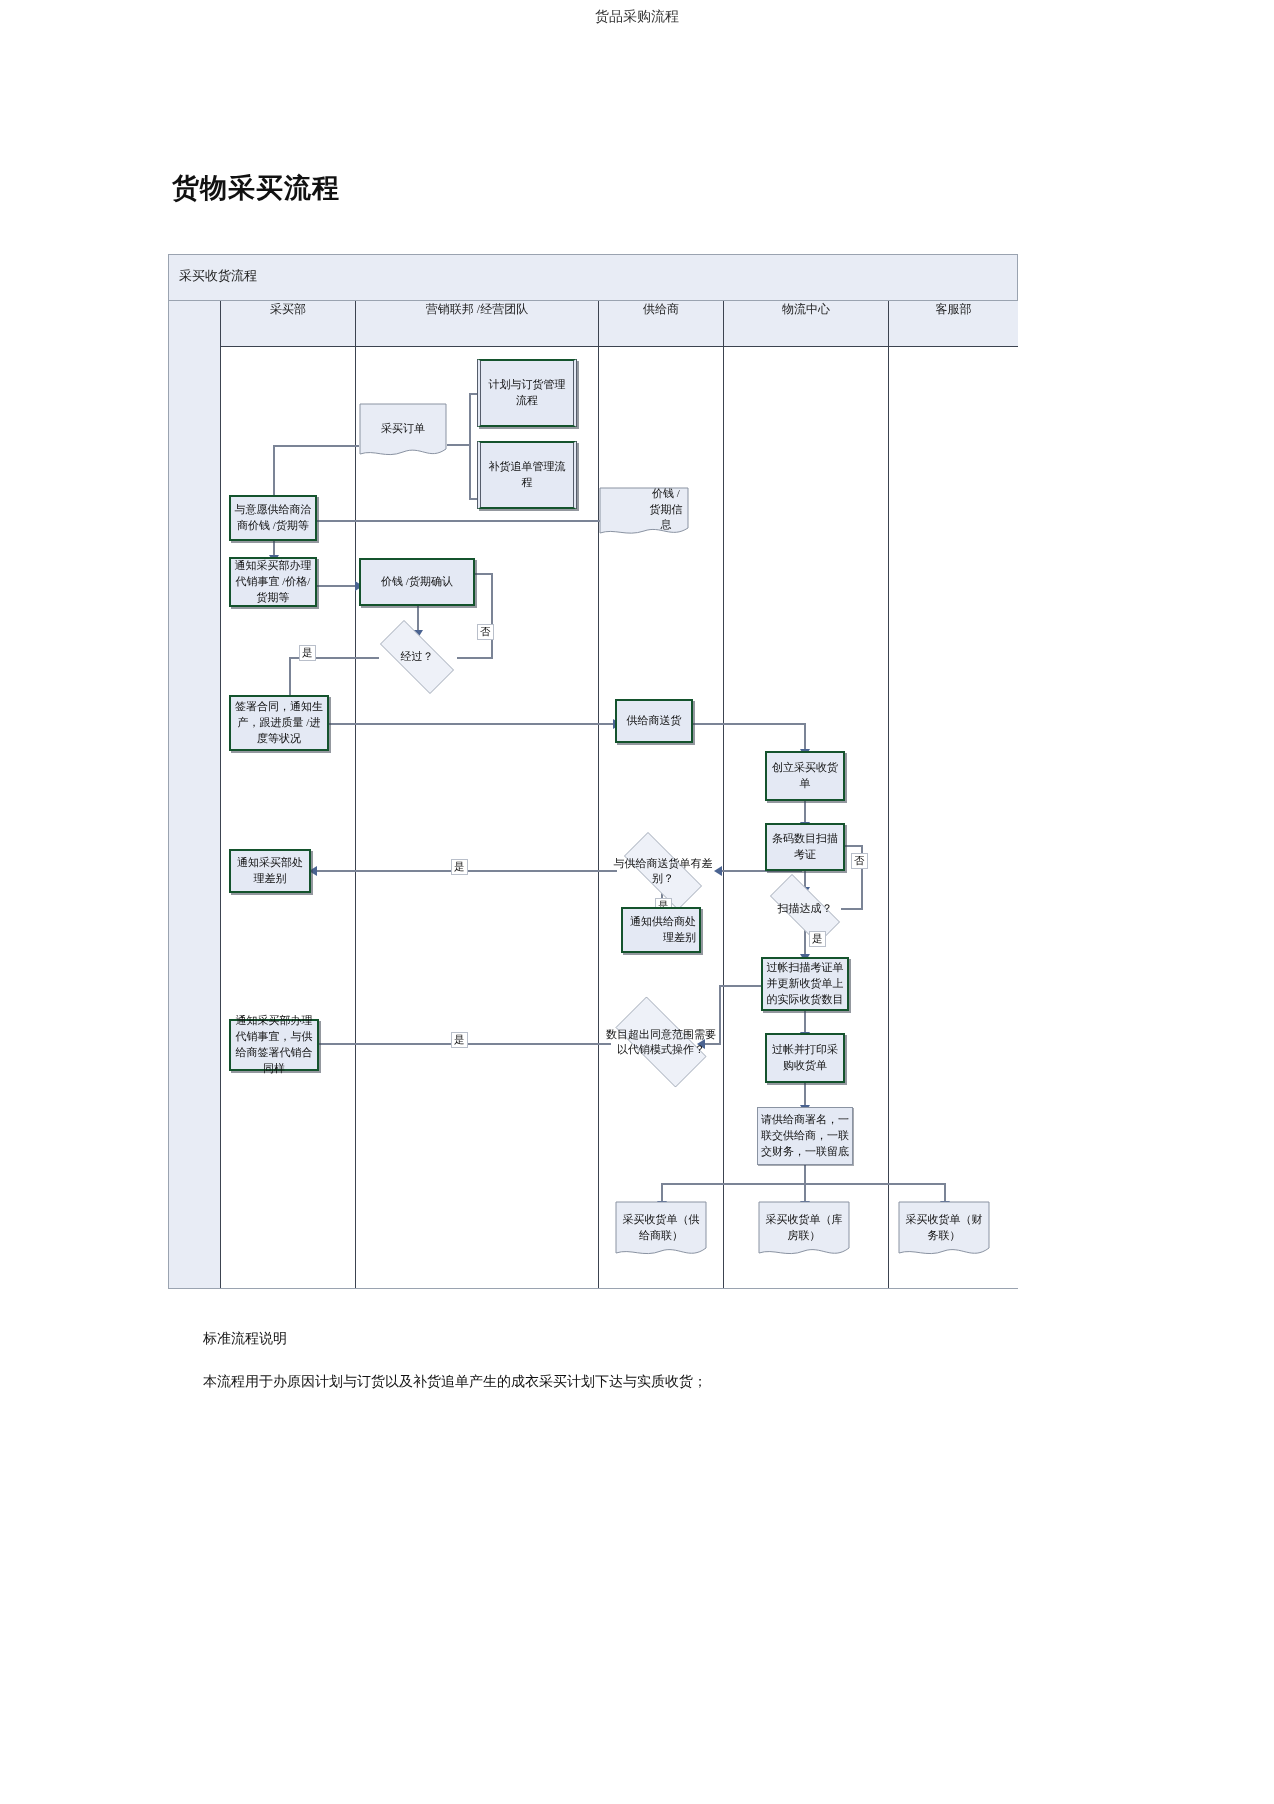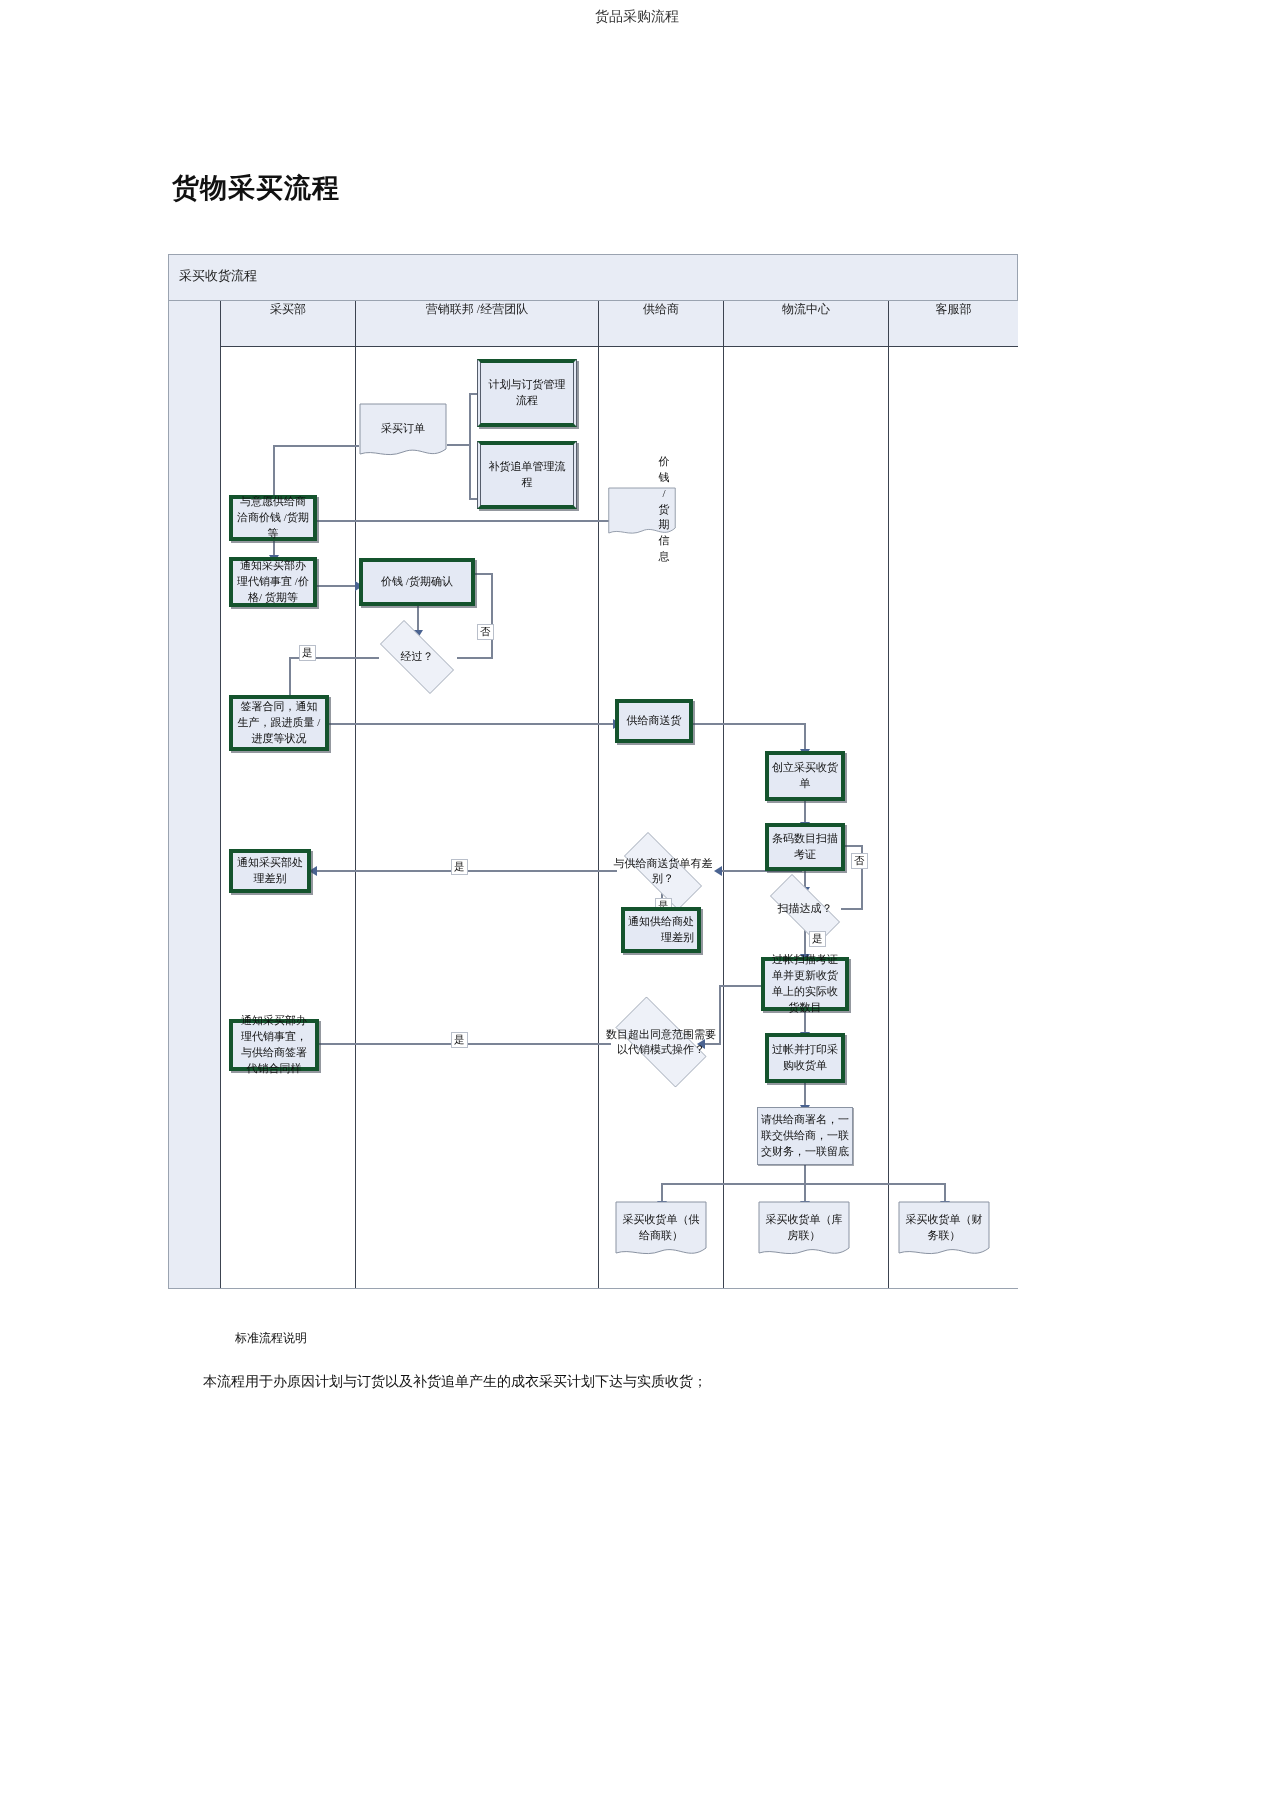--- a/index.html
+++ b/index.html
@@ -13,21 +13,21 @@
   .chart{position:absolute;left:168px;top:254px;width:850px;height:1035px;border:1px solid #9aa3b0;background:#fff;box-sizing:border-box;}
   .band{position:absolute;left:0;top:0;width:100%;height:46px;background:#e8ecf5;border-bottom:1px solid #9aa3b0;box-sizing:border-box;}
   .band span{position:absolute;left:10px;top:12px;font-size:13px;color:#222;}
 
   .lane-head{position:absolute;top:46px;height:46px;background:#e8ecf5;border-right:1px solid #3c4350;border-bottom:1px solid #3c4350;
              box-sizing:border-box;display:flex;align-items:flex-start;justify-content:center;font-size:12px;color:#1d1d1d;}
   .lane-body{position:absolute;top:92px;bottom:0;background:#fff;border-right:1px solid #3c4350;box-sizing:border-box;}
   .lane-left{position:absolute;left:0;top:46px;bottom:0;width:52px;background:#e8ecf5;border-right:1px solid #3c4350;box-sizing:border-box;}
 
   
-  .node{position:absolute;box-sizing:border-box;background:#e4e9f4;border:4px solid #14532d;
+  .node{position:absolute;box-sizing:border-box;background:#e4e9f4;border:2px solid #14532d;
         display:flex;align-items:center;justify-content:center;text-align:center;
         font-size:11px;line-height:1.45;color:#101010;padding:2px 3px;
         box-shadow:2px 2px 0 rgba(60,67,80,.55);}
   .node.sub{border-left:4px double #555d6b;border-right:4px double #555d6b;}
   .node.thin{box-shadow:1px 1px 0 rgba(60,67,80,.45);}
 
   
   .dec{position:absolute;box-sizing:border-box;display:flex;align-items:center;justify-content:center;
        text-align:center;font-size:11px;line-height:1.4;color:#101010;}
   .dec .dshape{position:absolute;inset:0;background:#eef1f8;border:1px solid #8a93a2;
@@ -42,21 +42,21 @@
 
   
   .ln{position:absolute;background:#7b8496;}
   .lnh{height:2px;} .lnv{width:2px;}
   .arw{position:absolute;width:0;height:0;}
   .arw.d{border-left:5px solid transparent;border-right:5px solid transparent;border-top:8px solid #4a6391;}
   .arw.r{border-top:5px solid transparent;border-bottom:5px solid transparent;border-left:8px solid #4a6391;}
   .arw.l{border-top:5px solid transparent;border-bottom:5px solid transparent;border-right:8px solid #4a6391;}
   .lbl{position:absolute;background:#fff;border:1px solid #b9bfca;font-size:10.5px;padding:0px 2px;color:#111;line-height:1.3;}
 
-  .foot1{position:absolute;left:203px;top:1330px;font-size:12px;color:#111;margin-left:32px;}
+  .foot1{position:absolute;left:203px;top:1330px;font-size:14px;color:#111;}
   .foot2{position:absolute;left:203px;top:1373px;font-size:14px;color:#111;}
 </style>
 </head>
 <body>
 
 <div class="page">
 
   <div class="doc-header">货品采购流程</div>
   <div class="page-title">货物采买流程</div>
 
@@ -192,21 +192,21 @@
     </div>
 
     <div class="node" style="left:60px;top:302px;width:88px;height:50px;">
       <span>通知采买部办理代销事宜 /价格/ 货期等</span>
     </div>
 
     <div class="node" style="left:190px;top:303px;width:116px;height:48px;">
       <span>价钱 /货期确认</span>
     </div>
 
-    <div class="docn" style="left:439px;top:232px;width:68px;height:52px;padding-left:44px;">
+    <div class="docn" style="left:430px;top:232px;width:90px;height:52px;padding-left:44px;">
       <svg viewBox="0 0 90 52" preserveAspectRatio="none">
         <path d="M1,1 L89,1 L89,41 C72,52 62,38 45,44 C27,50 16,41 1,46 Z" fill="#e8ecf5" stroke="#8a93a2" stroke-width="1"></path>
       </svg>
       <span class="dtxt">价钱 / 货期信息</span>
     </div>
 
     <div class="dec" style="left:198px;top:378px;width:100px;height:48px;">
       <div class="dshape"></div>
       <span class="dtxt">经过？</span>
     </div>

